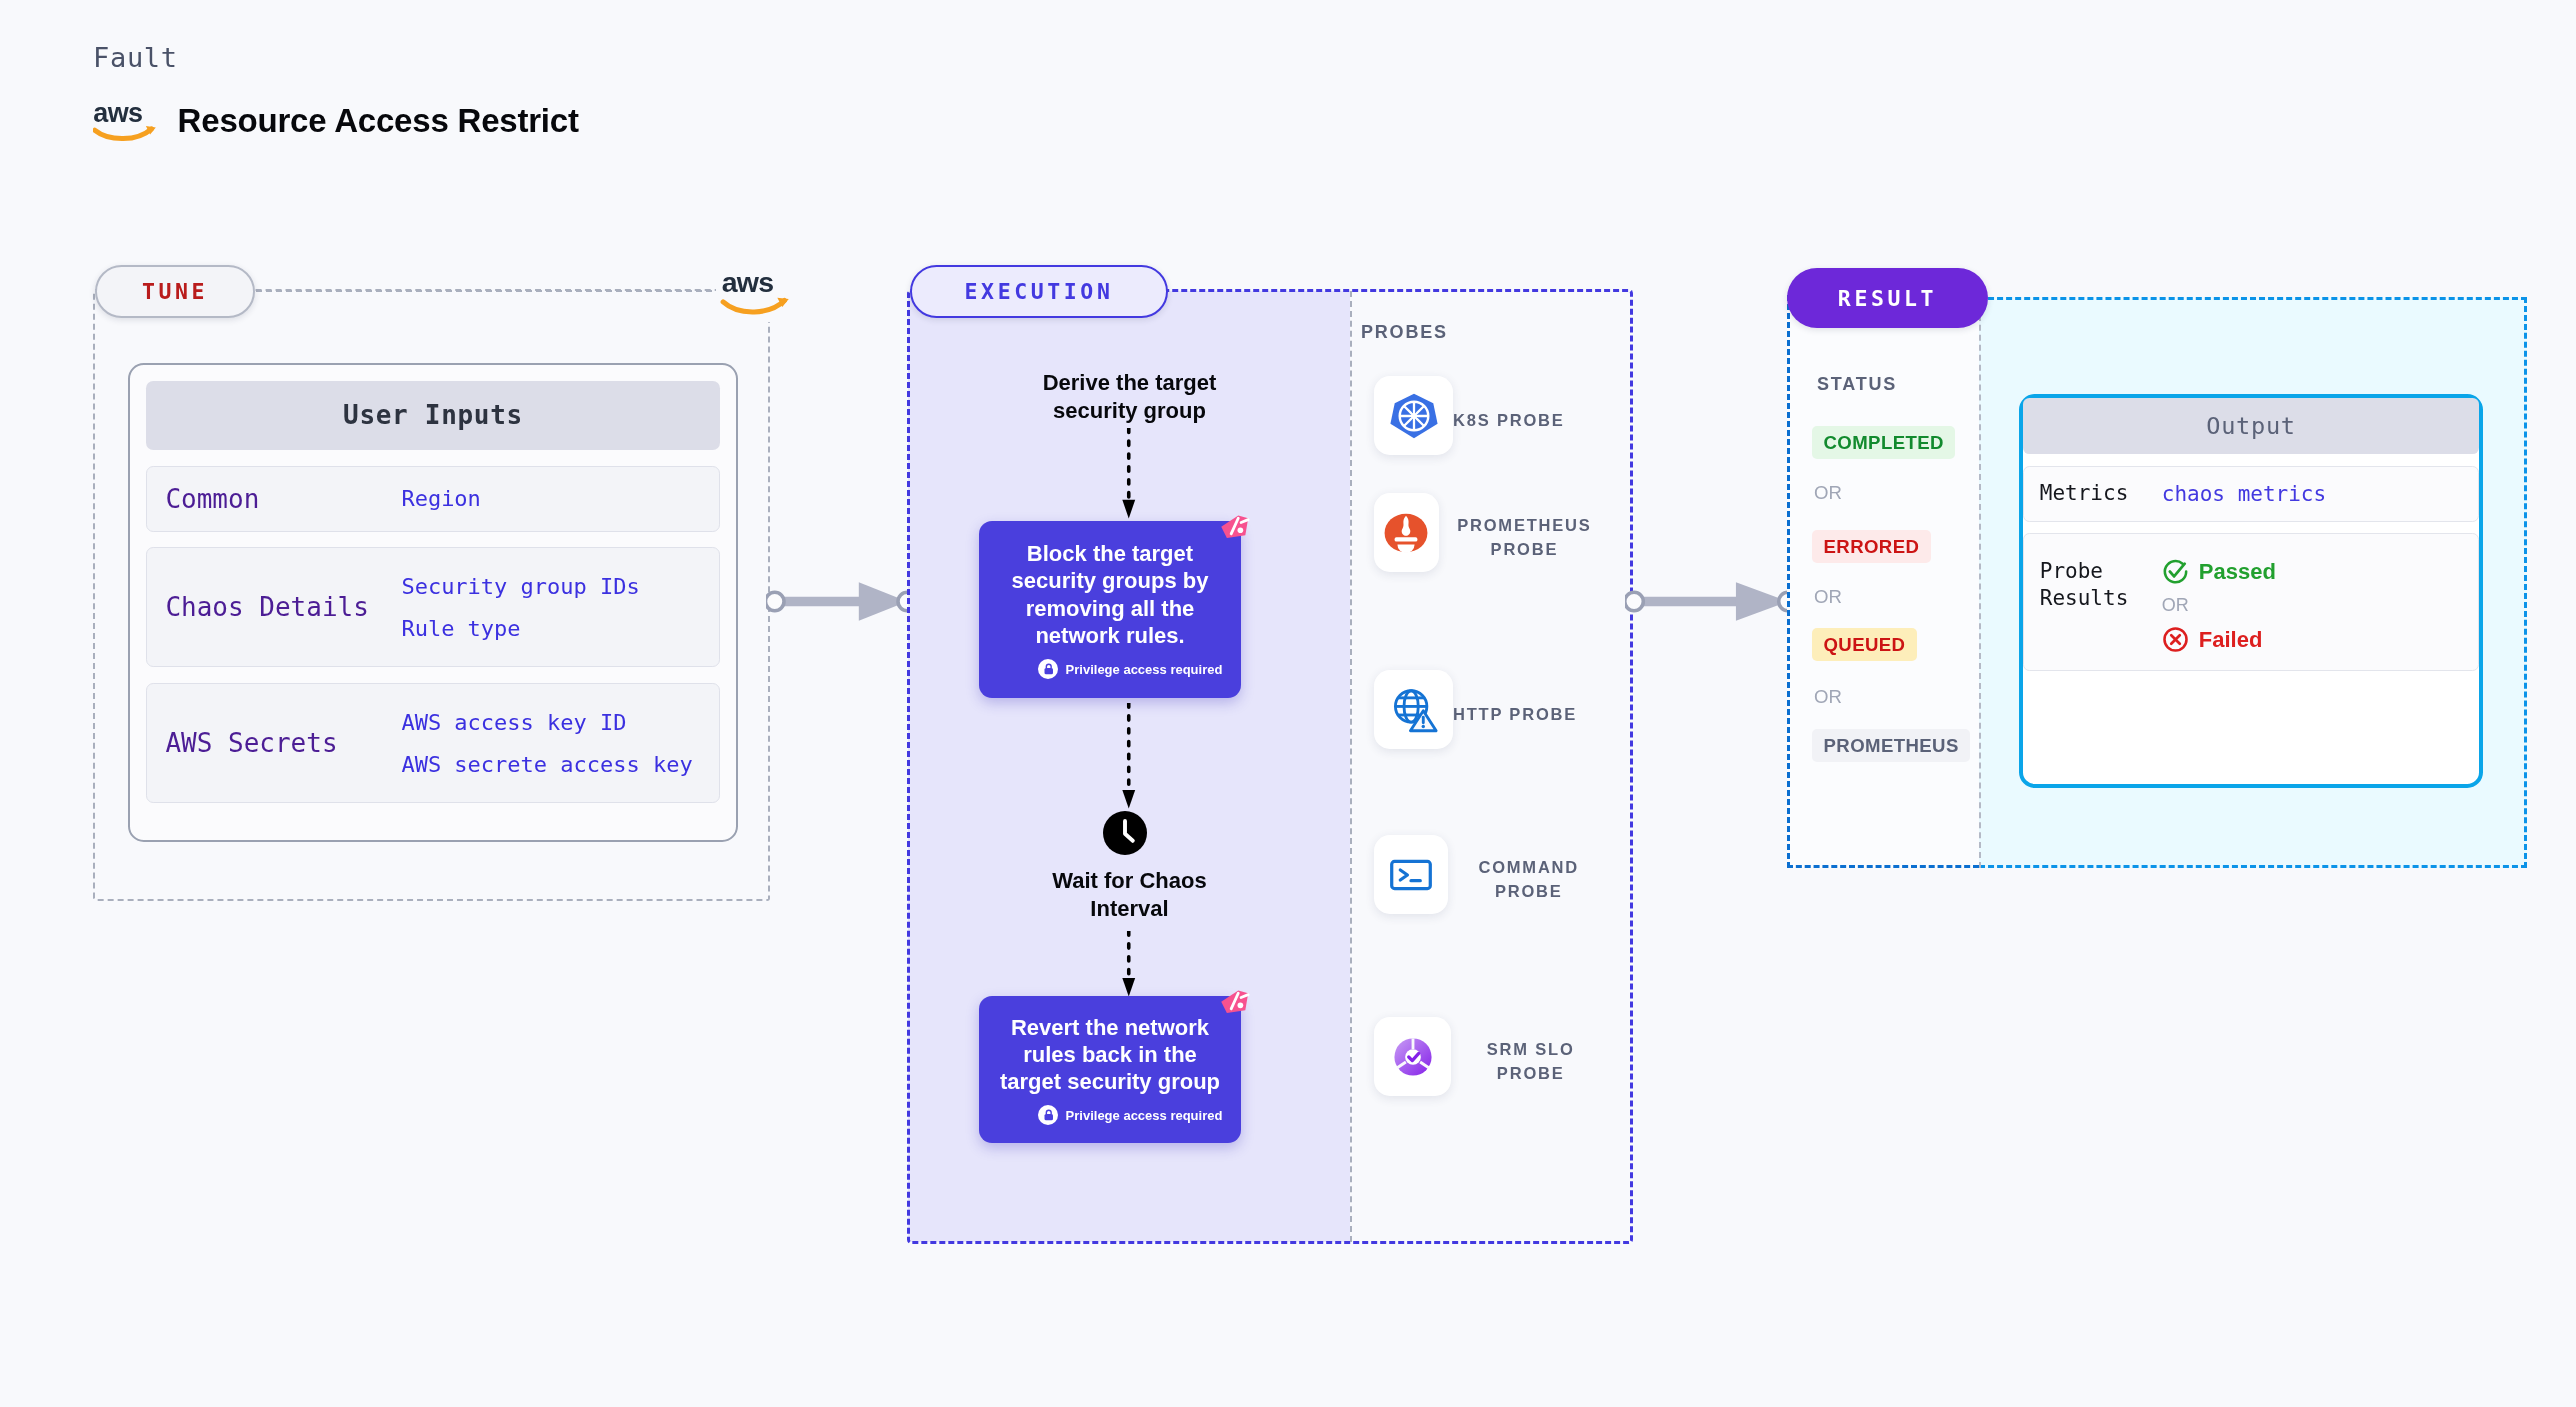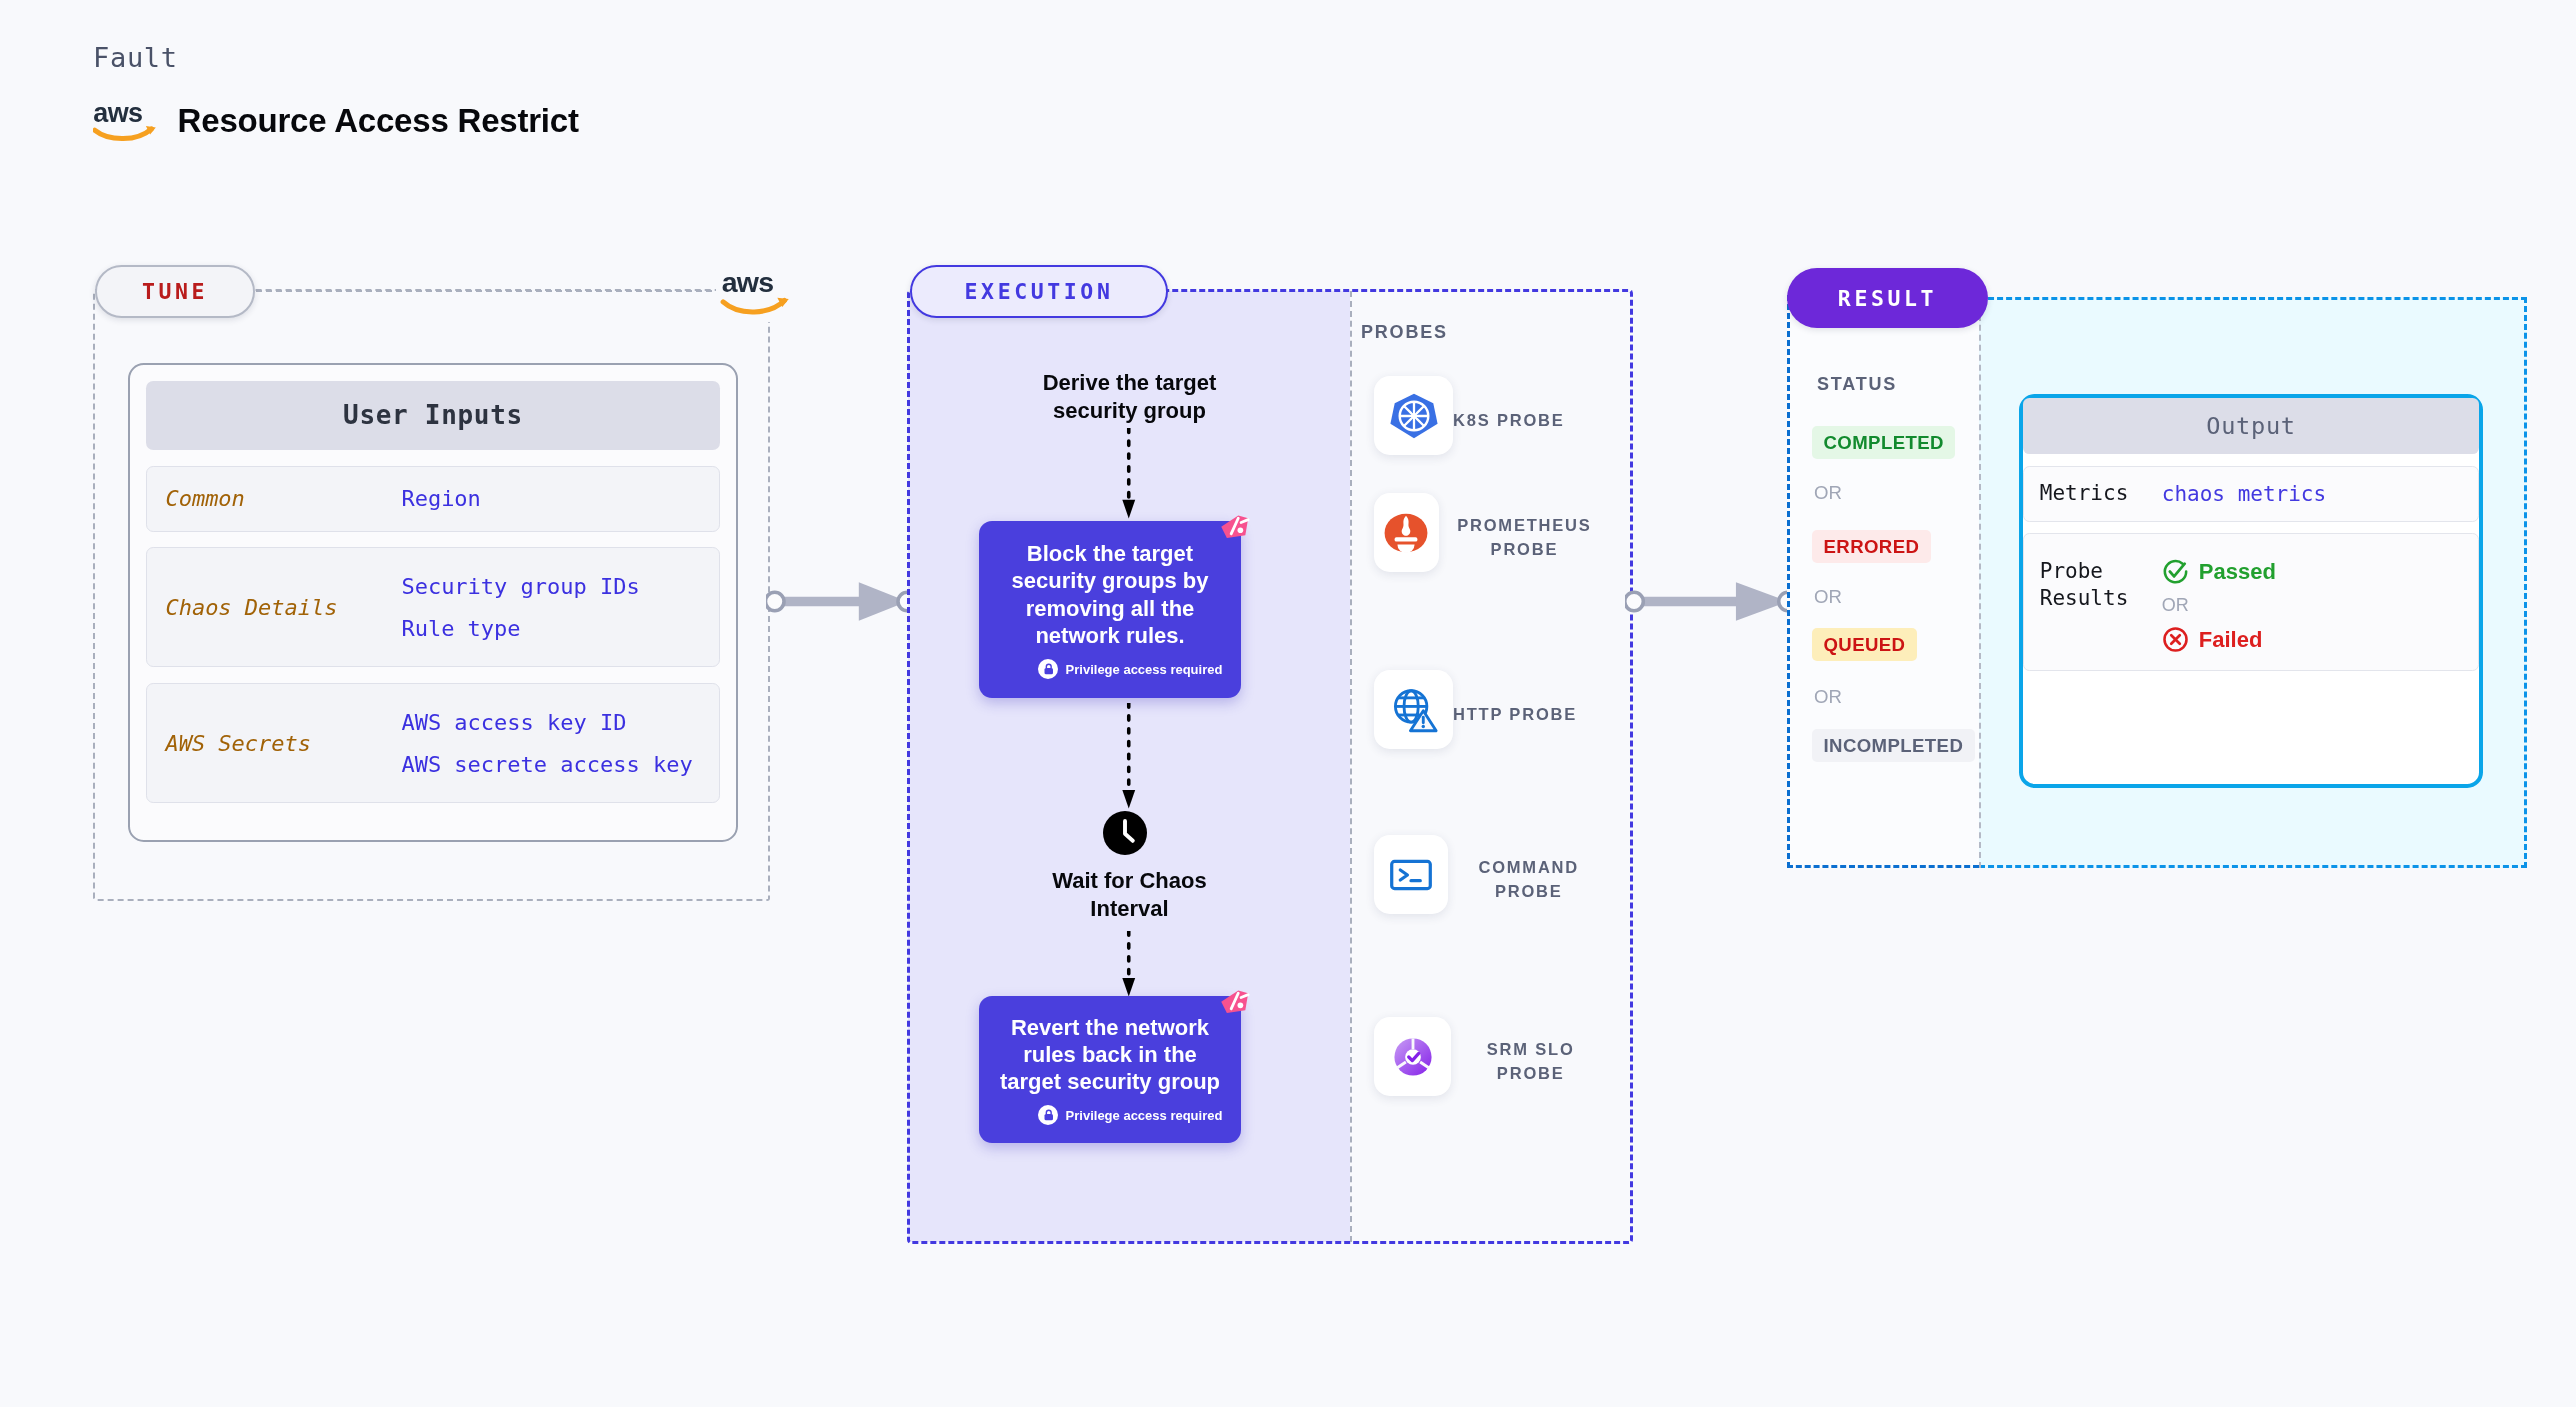--- a/index.html
+++ b/index.html
@@ -55,22 +55,22 @@
     color: #2d3340; letter-spacing: 0.7px;
   }
   .ui-row {
     background: #f3f4f8; border: 1.4px solid #dfe1ea; border-radius: 7.2px;
     display: flex; align-items: center; padding: 0 18.6px;
   }
   .ui-row.r1 { height: 66px; }
   .ui-row.r2 { height: 120px; }
   .ui-row.r3 { height: 120px; }
   .ui-row-label {
-    font-family: "DejaVu Sans Mono", monospace; font-size: 22px;
-    color: #a16207; width: 236px; flex: none; font-style: italic;
+    font-family: "DejaVu Sans Mono", monospace; font-size: 26px;
+    color: #4c1d95; width: 236px; flex: none;
   }
   .ui-row-values { display: flex; flex-direction: column; gap: 17px; }
   .ui-row-value {
     font-family: "DejaVu Sans Mono", monospace; font-size: 22px;
     color: #3b30e0; white-space: nowrap;
   }
 
   
   .connector { position: absolute; height: 57px; }
   .connector svg { display: block; }
@@ -434,21 +434,21 @@
 <div class="stage-pill" id="result-pill">RESULT</div>
 
 <div id="status-heading">STATUS</div>
 
 <div class="status-chip" style="top:426px; background:#e4f7e6; color:#128a2e;">COMPLETED</div>
 <div class="or-text" style="top:482px;">OR</div>
 <div class="status-chip" style="top:530px; background:#fdeaea; color:#cc1414;">ERRORED</div>
 <div class="or-text" style="top:586px;">OR</div>
 <div class="status-chip" style="top:628px; background:#fdeeba; color:#cc1414;">QUEUED</div>
 <div class="or-text" style="top:686px;">OR</div>
-<div class="status-chip" style="top:729px; background:#f1f2f6; color:#5b6278;">INCOMPLETED</div>
+<div class="status-chip" style="top:729px; background:#f1f2f6; color:#5b6278;">PROMETHEUS</div>
 
 <div id="output-card">
   <div id="output-header">Output</div>
 
   <div class="out-row metrics">
     <div class="out-label">Metrics</div>
     <div class="out-value-link">chaos metrics</div>
   </div>
 
   <div class="out-row probes">

